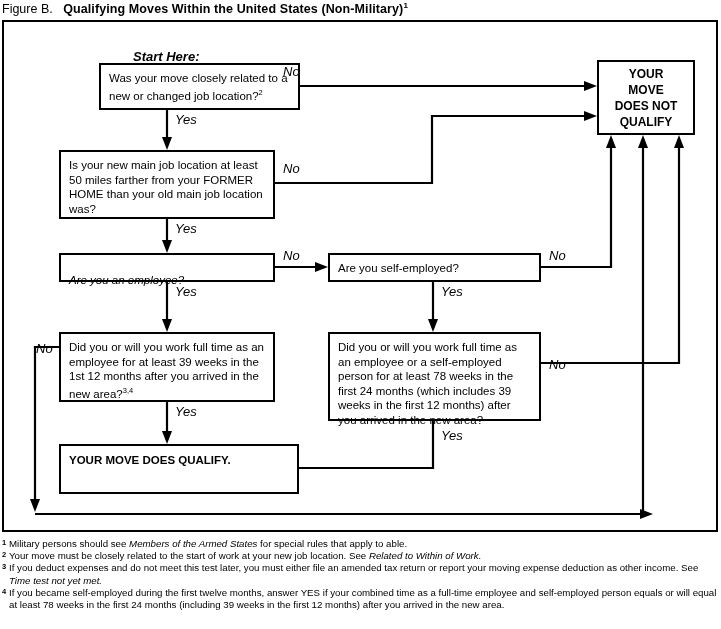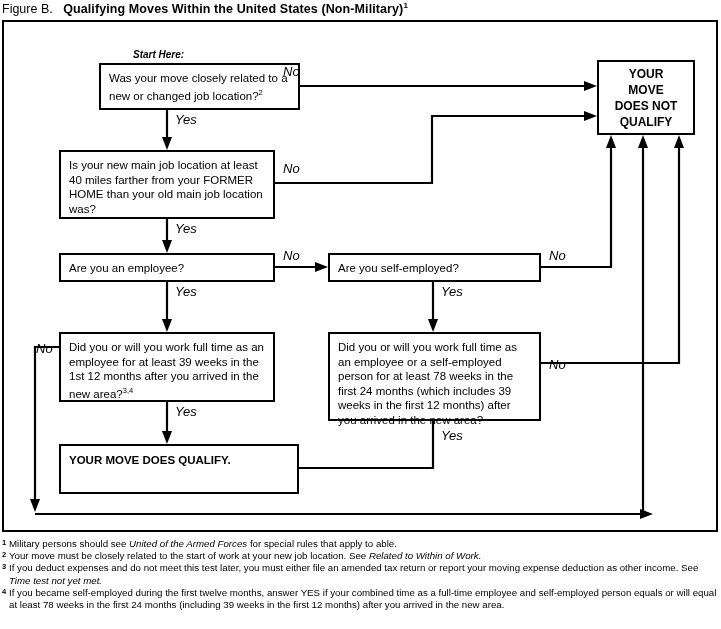--- a/index.html
+++ b/index.html
@@ -26,21 +26,21 @@
   .box{position:absolute;border:2px solid #000;background:#fff;box-sizing:border-box;
        font-size:11.5px;line-height:14.6px;padding:6px 7px 4px 8px;}
   .box .sup{font-size:7.5px;vertical-align:super;}
   .box.center{display:flex;flex-direction:column;align-items:center;justify-content:center;
               text-align:center;font-weight:bold;font-size:12px;line-height:16px;padding:2px;}
   .qual-title{font-weight:bold;display:block;}
   .qual-sub{display:block;}
 
   
   .elabel{position:absolute;font-size:13px;font-style:italic;white-space:nowrap;}
-  .start-here{position:absolute;font-size:10px;font-style:italic;font-weight:bold;
+  .start-here{position:absolute;font-size:13px;font-style:italic;font-weight:bold;
               white-space:nowrap;}
 
   
   .notes{position:absolute;left:2px;top:538px;width:717px;font-size:9.7px;line-height:12.2px;}
   .note{position:relative;padding-left:7px;white-space:normal;}
   .note .fnum{position:absolute;left:0;top:-1px;font-size:7.5px;font-weight:bold;vertical-align:super;}
   .note i{font-style:italic;}
 </style>
 </head>
 <body>
@@ -98,24 +98,24 @@
     <polygon points="653,514 640,509 640,519"></polygon>
   </svg>
 
   <div class="start-here" style="left:133px;top:49px;">Start Here:</div>
 
   <div class="box" style="left:59px;top:63px;width:201px;height:47px;margin-left:40px;">
     <span>Was your move closely related to a new or changed job location?</span><span class="sup">2</span>
   </div>
 
   <div class="box" style="left:59px;top:150px;width:216px;height:69px;">
-    <span>Is your new main job location at least 40 miles farther from your FORMER HOME than your old main job location was?</span>
+    <span>Is your new main job location at least 50 miles farther from your FORMER HOME than your old main job location was?</span>
   </div>
 
-  <div class="box" style="left:59px;top:253px;width:216px;height:29px;padding-top:6px;">
+  <div class="box" style="left:59px;top:253px;width:216px;height:29px;padding-top:18px;font-style:italic;">
     <span>Are you an employee?</span>
   </div>
 
   <div class="box" style="left:328px;top:253px;width:213px;height:29px;">
     <span>Are you self-employed?</span>
   </div>
 
   <div class="box" style="left:59px;top:332px;width:216px;height:70px;">
     <span>Did you or will you work full time as an employee for at least 39 weeks in the 1st 12 months after you arrived in the new area?</span><span class="sup">3,4</span>
   </div>
@@ -142,19 +142,19 @@
   <div class="elabel" style="left:283px;top:248px;">No</div>
   <div class="elabel" style="left:175px;top:284px;">Yes</div>
   <div class="elabel" style="left:549px;top:248px;">No</div>
   <div class="elabel" style="left:441px;top:284px;">Yes</div>
   <div class="elabel" style="left:36px;top:341px;">No</div>
   <div class="elabel" style="left:175px;top:404px;">Yes</div>
   <div class="elabel" style="left:549px;top:357px;">No</div>
   <div class="elabel" style="left:441px;top:428px;">Yes</div>
 
   <div class="notes">
-    <div class="note"><span class="fnum">1</span><span><span>Military persons should see </span><i>United of the Armed Forces</i><span> for special rules that apply to able.</span></span></div>
+    <div class="note"><span class="fnum">1</span><span><span>Military persons should see </span><i>Members of the Armed States</i><span> for special rules that apply to able.</span></span></div>
     <div class="note"><span class="fnum">2</span><span><span>Your move must be closely related to the start of work at your new job location. See </span><i>Related to Within of Work.</i></span></div>
     <div class="note"><span class="fnum">3</span><span><span>If you deduct expenses and do not meet this test later, you must either file an amended tax return or report your moving expense deduction as other income. See </span><i>Time test not yet met.</i></span></div>
     <div class="note"><span class="fnum">4</span><span><span>If you became self-employed during the first twelve months, answer YES if your combined time as a full-time employee and self-employed person equals or will equal at least 78 weeks in the first 24 months (including 39 weeks in the first 12 months) after you arrived in the new area.</span></span></div>
   </div>
 
 </div>
 
 </body></html>

